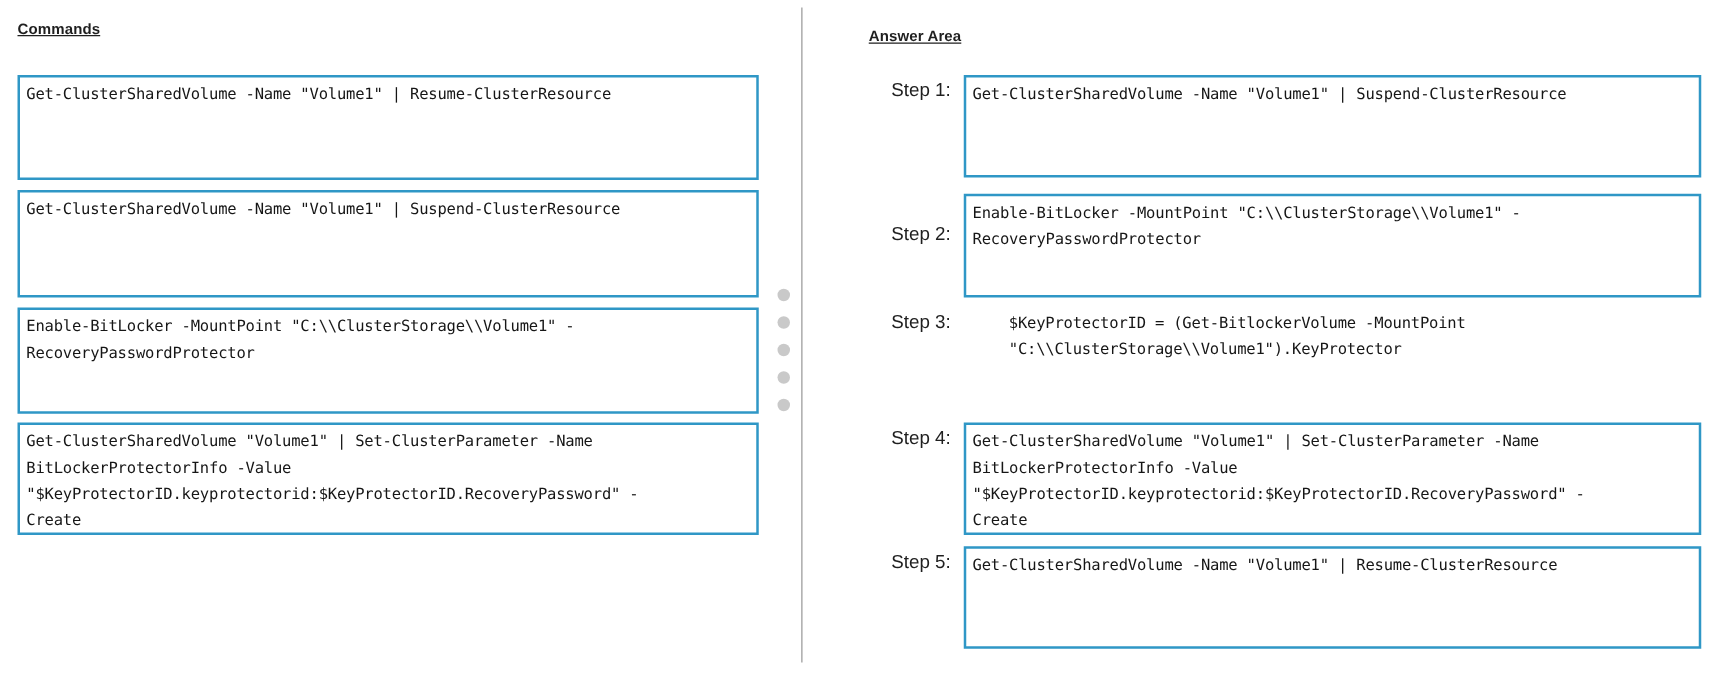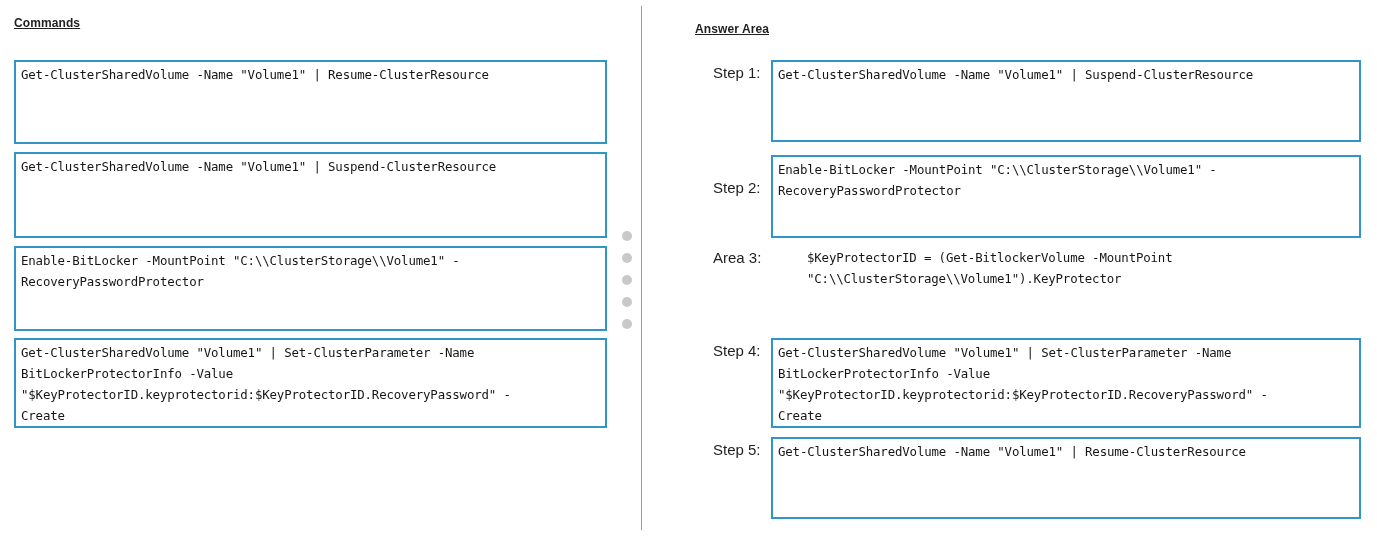--- a/index.html
+++ b/index.html
@@ -157,21 +157,21 @@
 <div class="step-box" id="step-box-1">
   <div class="step-text">Get-ClusterSharedVolume -Name "Volume1" | Suspend-ClusterResource</div>
 </div>
 
 <div class="step-label" id="step-label-2">Step 2:</div>
 <div class="step-box" id="step-box-2">
   <div class="step-text">Enable-BitLocker -MountPoint "C:\\ClusterStorage\\Volume1" -
 RecoveryPasswordProtector</div>
 </div>
 
-<div class="step-label" id="step-label-3">Area 3:</div>
+<div class="step-label" id="step-label-3">Step 3:</div>
 <div class="plain-text" id="step-plain-3">$KeyProtectorID = (Get-BitlockerVolume -MountPoint
 "C:\\ClusterStorage\\Volume1").KeyProtector</div>
 
 <div class="step-label" id="step-label-4">Step 4:</div>
 <div class="step-box" id="step-box-4">
   <div class="step-text">Get-ClusterSharedVolume "Volume1" | Set-ClusterParameter -Name
 BitLockerProtectorInfo -Value
 "$KeyProtectorID.keyprotectorid:$KeyProtectorID.RecoveryPassword" -
 Create</div>
 </div>

